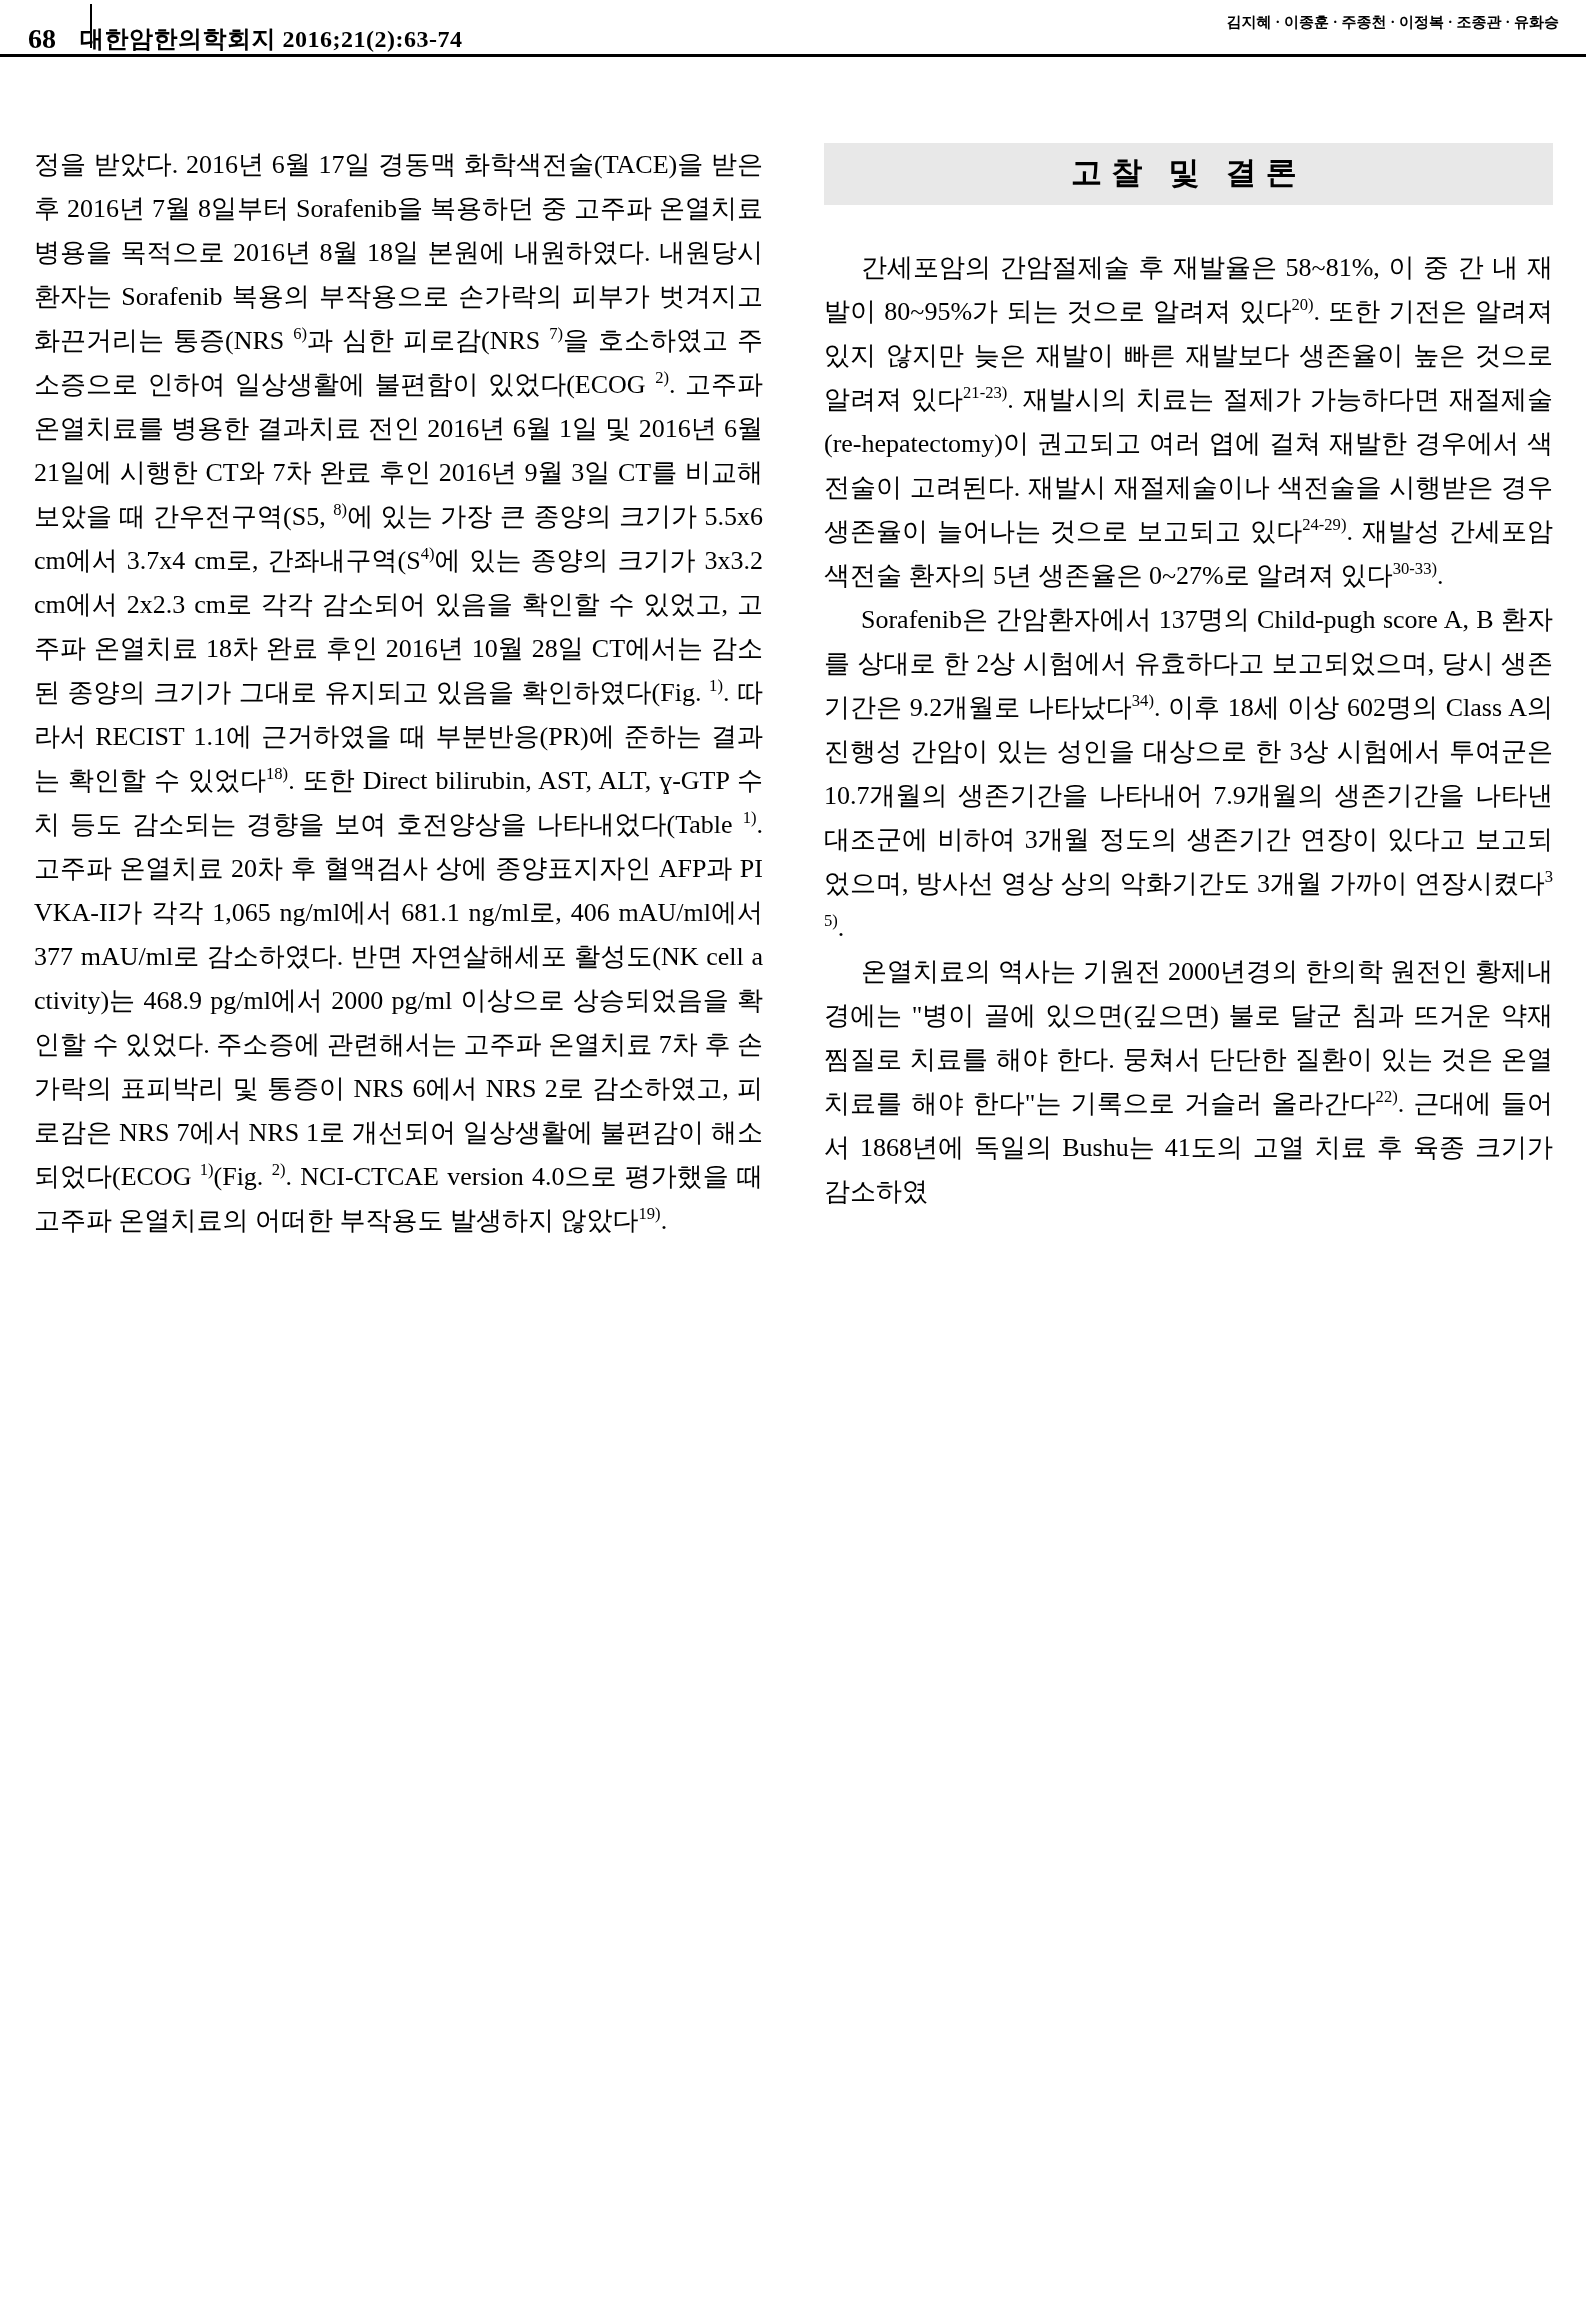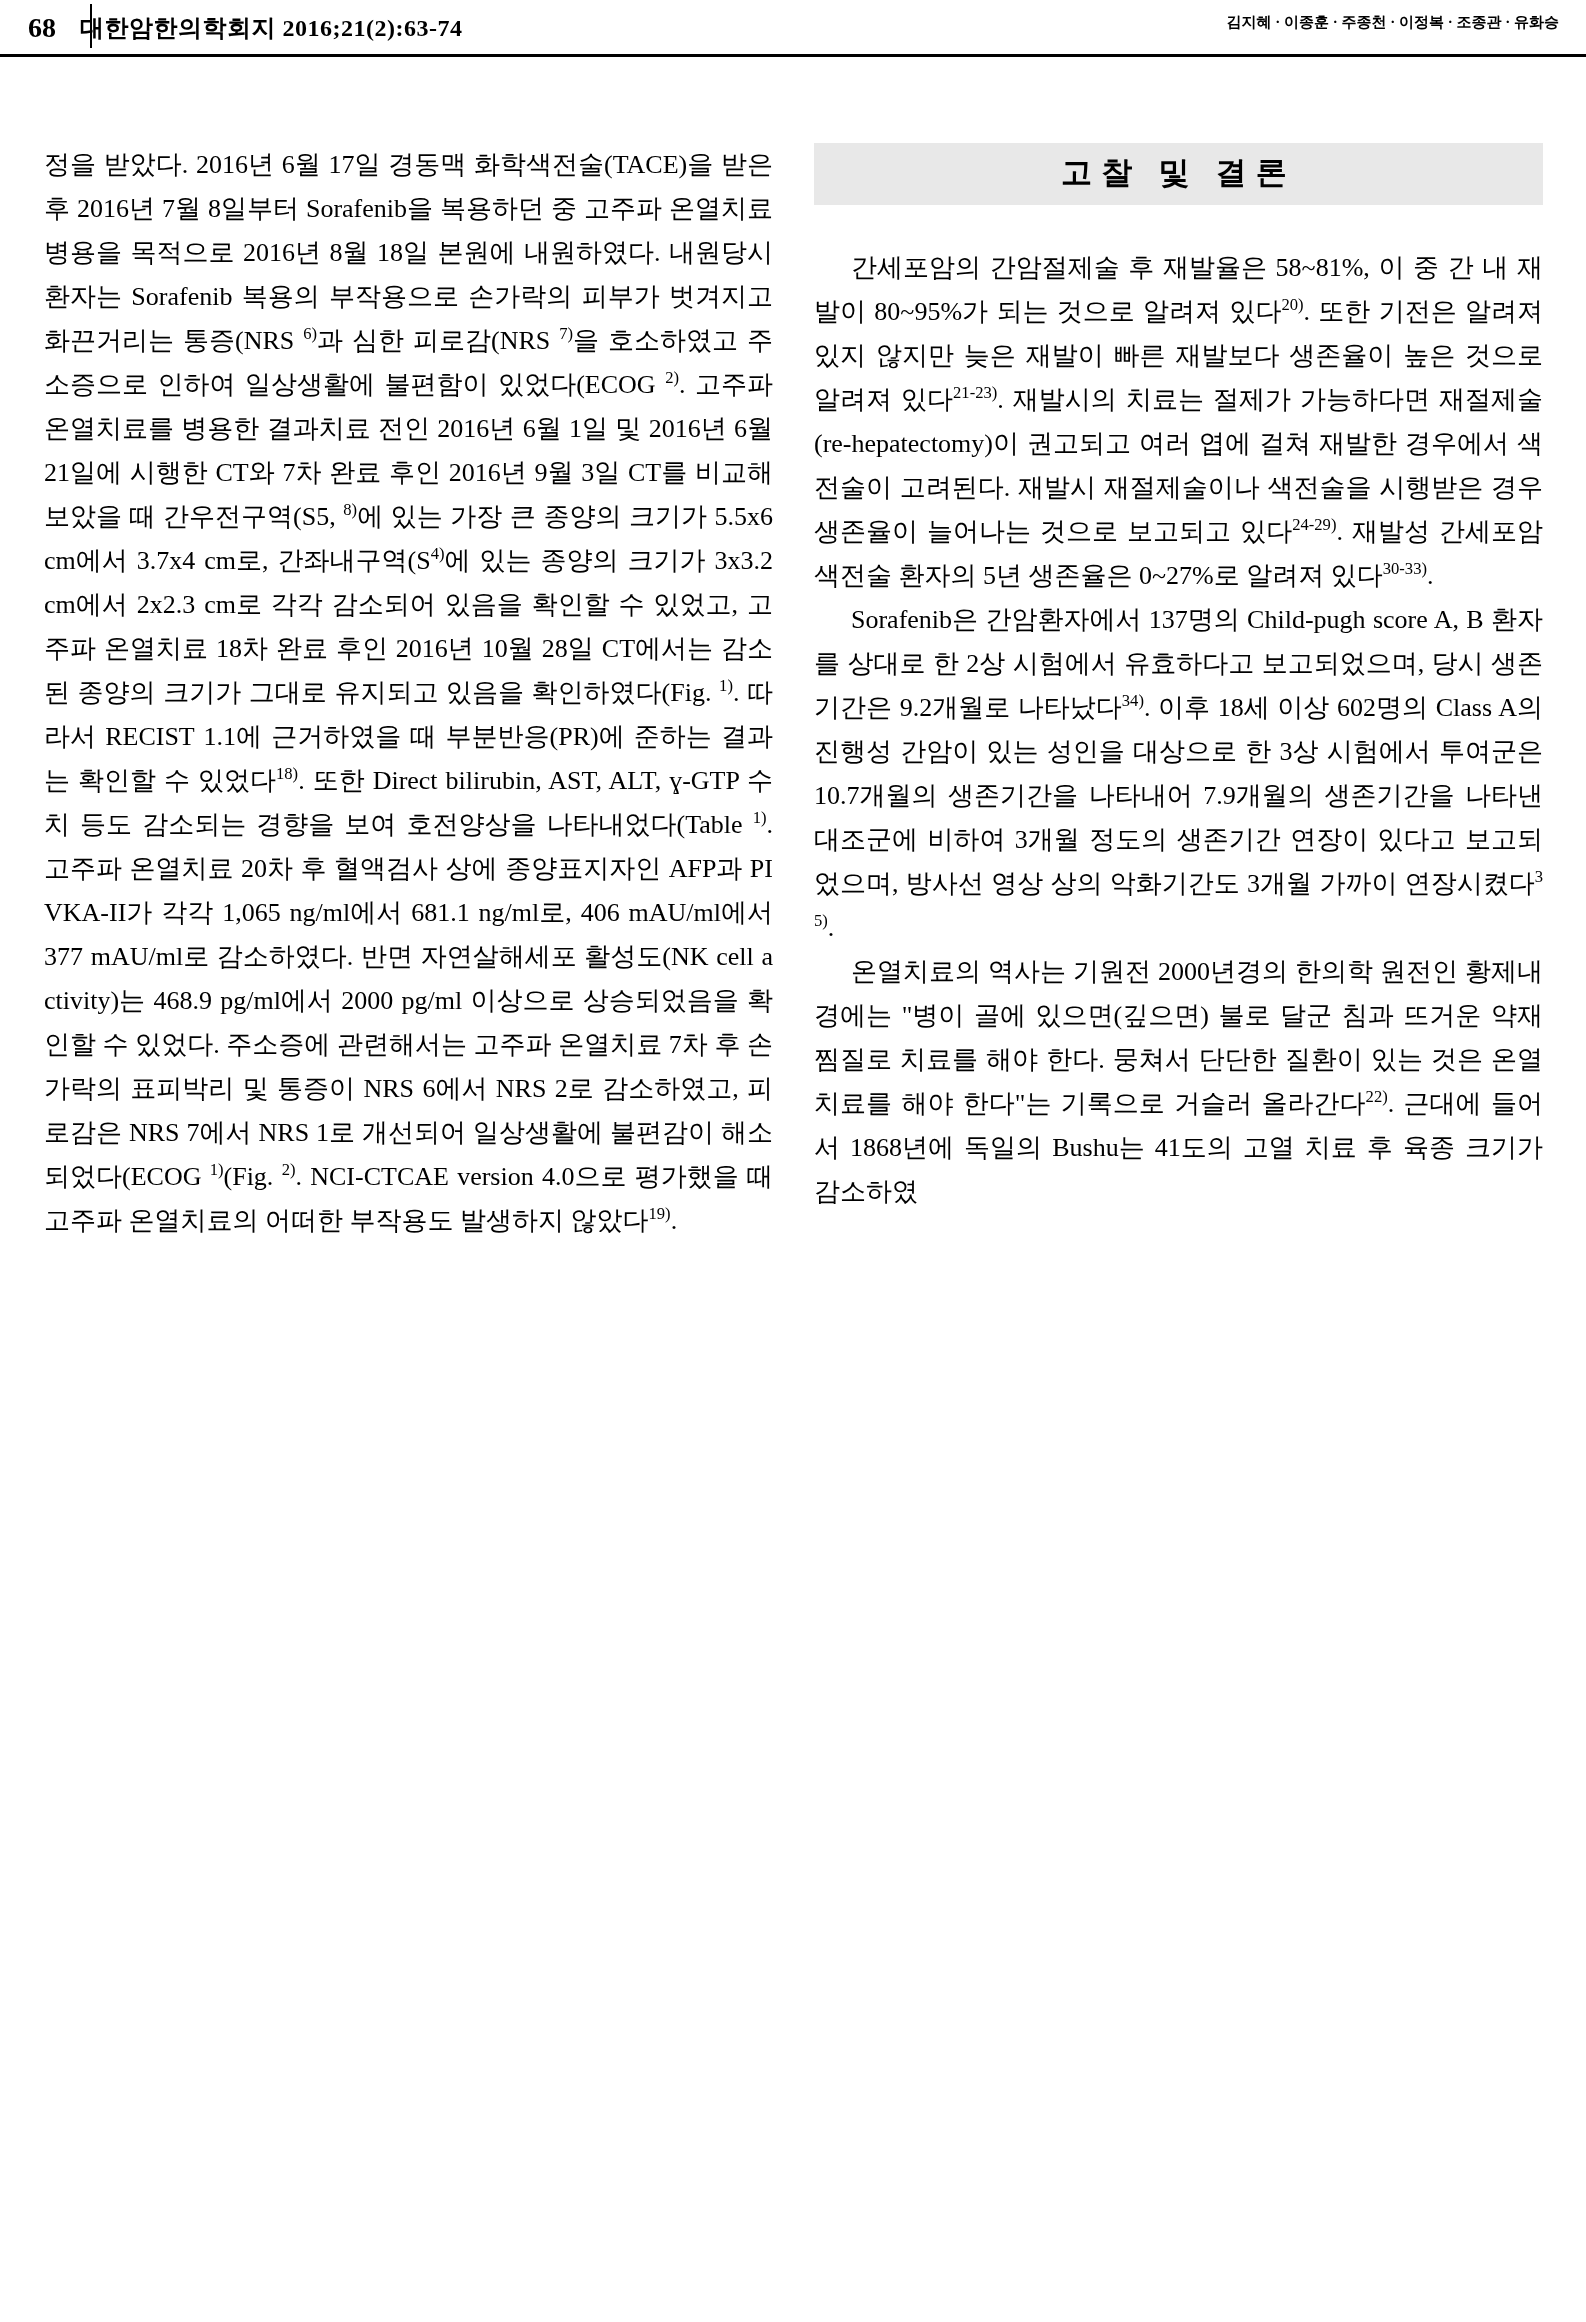--- a/index.html
+++ b/index.html
@@ -19,21 +19,21 @@
     overflow: hidden;
   }
   
   .header {
     position: absolute;
     top: 0;
     left: 0;
     width: 1587px;
     height: 55px;
     display: flex;
-    align-items: center;
+    align-items: flex-end;
   }
   .page-number {
     font-size: 28px;
     font-weight: bold;
     margin-left: 28px;
     margin-right: 24px;
     letter-spacing: 0px;
   }
   .header-divider {
     position: absolute;
@@ -65,21 +65,21 @@
     background: #000000;
   }
   
   .columns {
     position: absolute;
     top: 143px;
     left: 0;
     width: 1587px;
     display: flex;
     justify-content: space-between;
-    padding: 0 44px;
+    padding: 0 34px;
     box-sizing: border-box;
   }
   .col {
     width: 729px;
   }
   .col p {
     margin: 0;
     font-size: 26px;
     line-height: 44px;
     text-align: justify;

